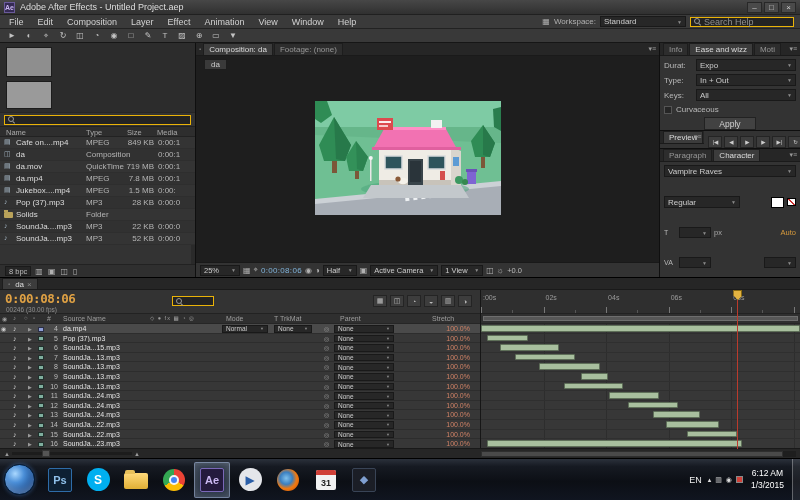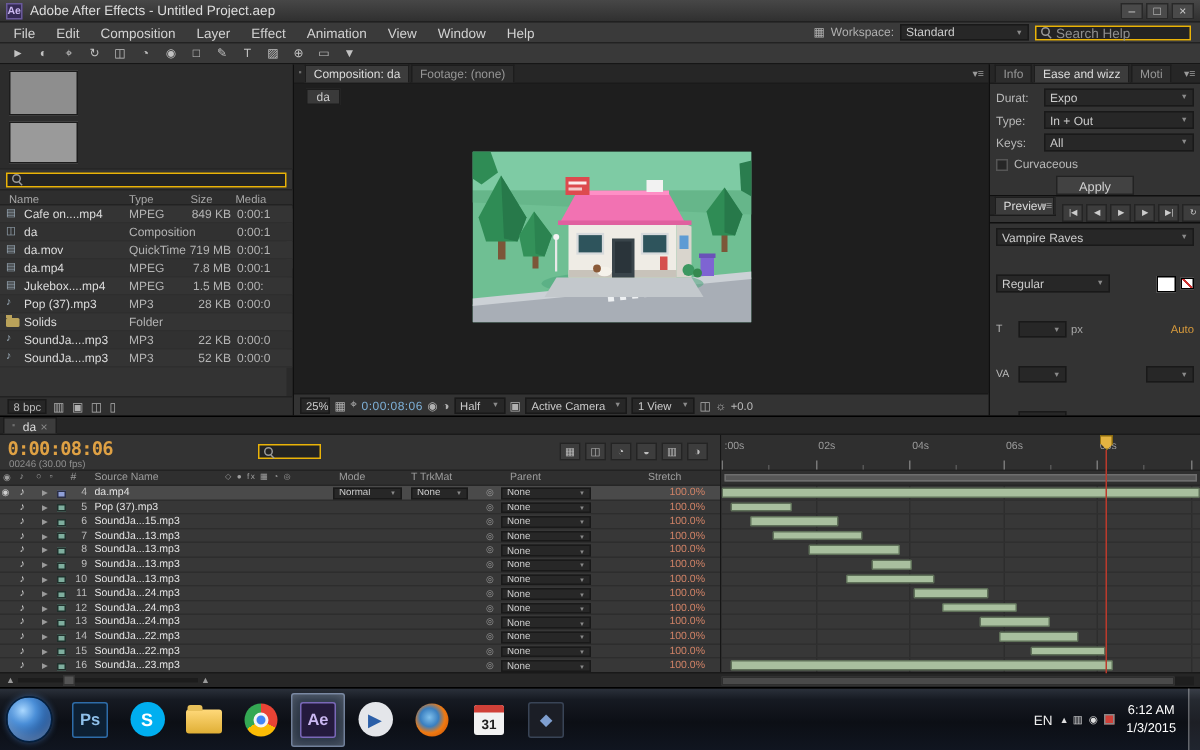--- a/index.html
+++ b/index.html
@@ -62,21 +62,21 @@
 #pr-scroll div{position:absolute;top:2px;left:0;right:0;height:40px;background:#474747;}
 #pr-footer{height:13px;background:#2f2f2f;border-top:1px solid #222;display:flex;align-items:center;gap:4px;padding:0 5px;}
 #bpc-box{height:10px;font-size:7.5px;background:#262626;border:1px solid #1a1a1a;padding:0 3px;display:flex;align-items:center;color:#bbb;}
 
 
 #viewer-panel{flex:1;display:flex;flex-direction:column;background:#222;border-right:1px solid #0f0f0f;}
 #v-body{flex:1;position:relative;background:#1e1e1e;}
 #comp-chip{position:absolute;left:8px;top:3px;height:11px;background:#3a3a3a;border:1px solid #1d1d1d;color:#ccc;font-size:8px;line-height:10px;padding:0 6px;}
 #comp-canvas{position:absolute;left:119px;top:45px;width:186px;height:114px;background:#000;}
 #v-bottom{height:15px;background:#333;border-top:1px solid #191919;display:flex;align-items:center;gap:3px;padding:0 4px;font-size:7.5px;}
-#v-zoom{width:20px;height:11px;font-size:7.5px;}
+#v-zoom{width:40px;height:11px;font-size:7.5px;}
 #v-res{width:34px;height:11px;font-size:7.5px;}
 #v-cam{width:68px;height:11px;font-size:7.5px;}
 #v-view{width:42px;height:11px;font-size:7.5px;}
 #v-time{color:#7fb2d9;font-size:8px;letter-spacing:0.3px;}
 #v-exp{color:#bbb;font-size:7.5px;}
 
 
 #right-col{width:140px;display:flex;flex-direction:column;background:#333;}
 #ease-panel{height:90px;display:flex;flex-direction:column;border-bottom:1px solid #0f0f0f;}
 .form-row{display:flex;align-items:center;margin:3px 4px 0;}
@@ -469,20 +469,25 @@
             <div class="pv-btn">◀</div>
             <div class="pv-btn">▶</div>
             <div class="pv-btn">▶</div>
             <div class="pv-btn">▶|</div>
             <div class="pv-btn">↻</div>
             <div class="pv-btn">▶▶</div>
           </div>
       </div>
 
       <div id="char-panel">
+        <div class="tabs">
+          <div class="tab">Paragraph</div>
+          <div class="tab active">Character</div>
+          <span class="panel-menu">▾≡</span>
+        </div>
         <div class="ch-row">
           <div id="font-dd" class="dd">
               <span>Vampire Raves</span>
             </div>
         </div>
         <div class="ch-row">
           <div id="style-dd" class="dd">
               <span>Regular</span>
             </div>
           <div id="swatch-fill"></div>

